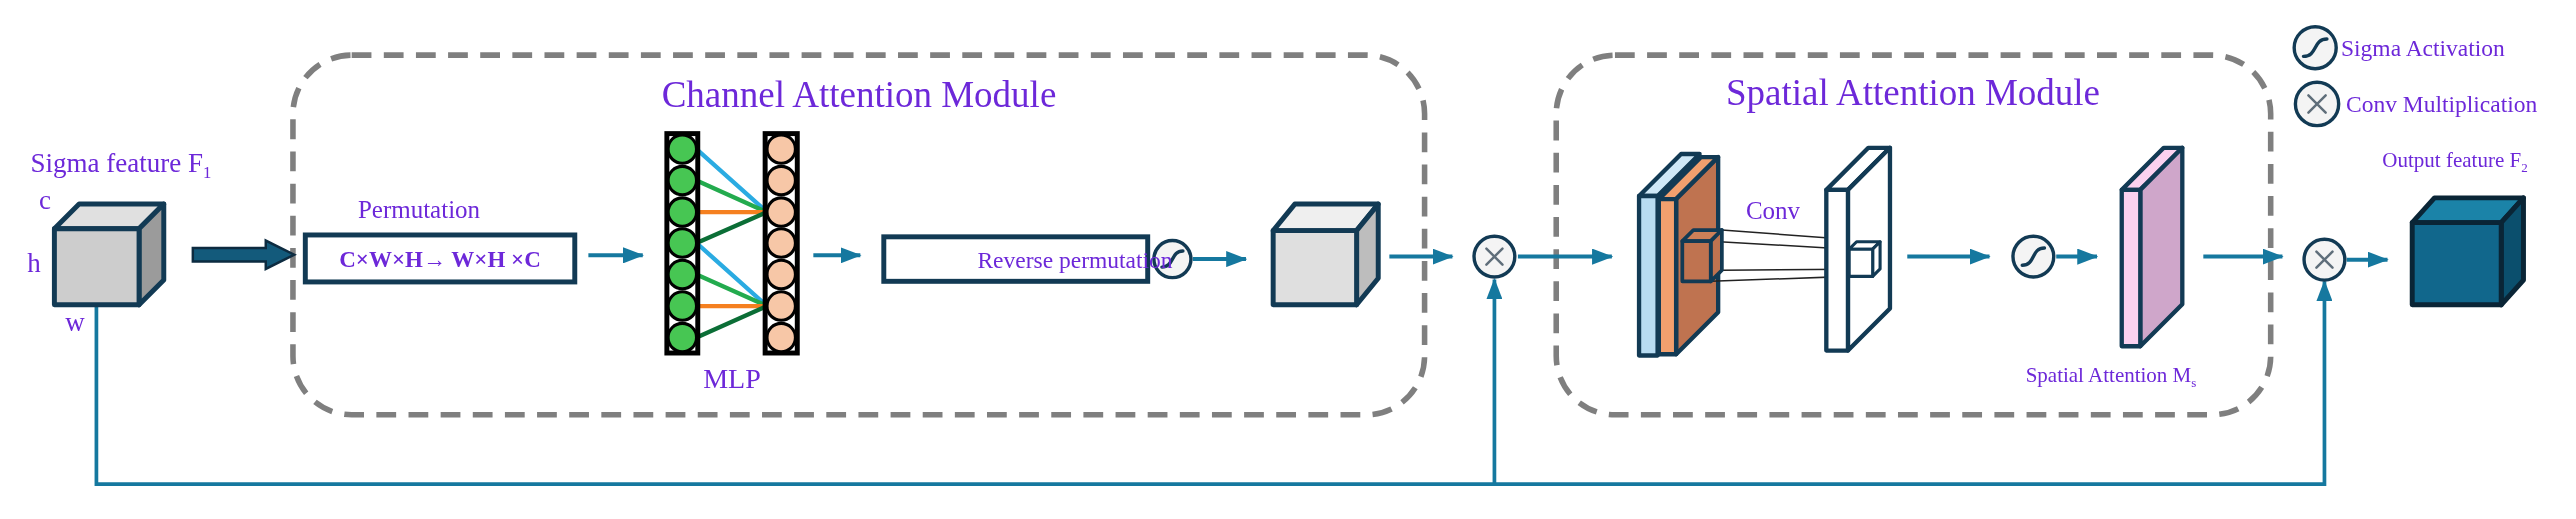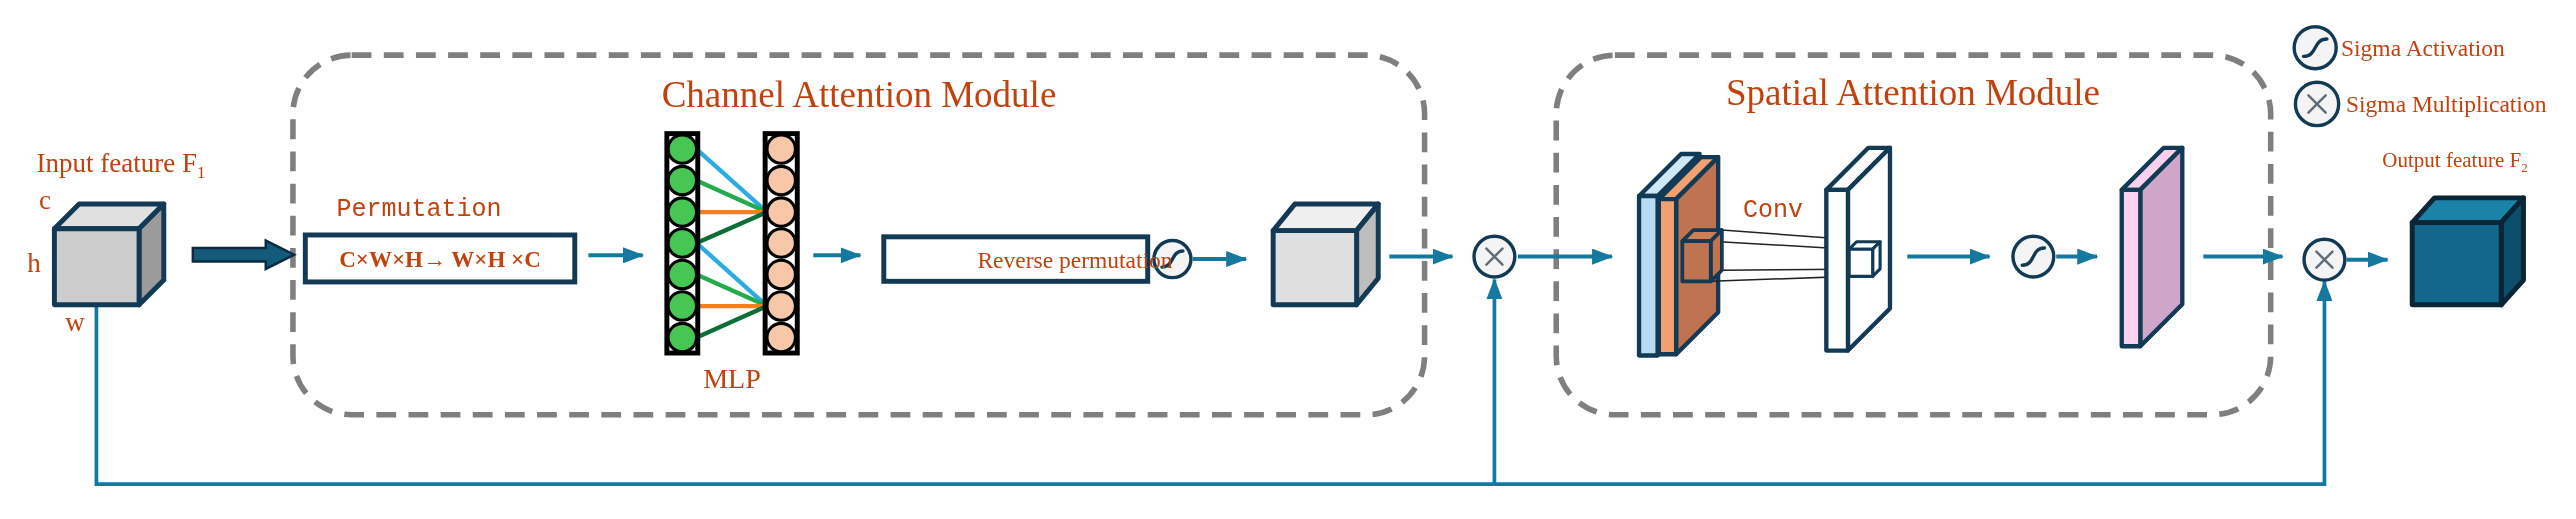--- a/index.html
+++ b/index.html
@@ -6,32 +6,32 @@
   .canvas{
     position:relative;
     width:2576px;height:520px;
     background:#ffffff;
     font-family:"Liberation Serif", serif;
     overflow:hidden;
   }
   svg.layer{position:absolute;left:0;top:0;}
   .lbl{
     position:absolute;
-    color:#c2410c;
+    color:#6d28d9;
     white-space:nowrap;
     transform:translate(-50%,-50%);
     line-height:1.05;
   }
   .lbl.left{transform:translate(0,-50%);}
   sub{font-size:0.62em;line-height:0;}
   .f60{font-size:37px;}
   .f52{font-size:28px;}
   .f46{font-size:21px;}
   .f44{font-size:27px;}
-  .f40{font-size:25px;font-family:Liberation Mono, monospace;}
+  .f40{font-size:25px;}
   .f38{font-size:23.5px;}
   .f37{font-size:23px;font-weight:bold;}
 </style>
 </head>
 <body>
 
 <div class="canvas">
 
   <svg class="layer" width="2576" height="520" viewBox="0 0 4168 841">
     <defs>
@@ -184,36 +184,39 @@
       <circle cx="3746" cy="77" r="34" fill="#f4f4f4" stroke="#123a54" stroke-width="5.5"></circle>
       <path d="M3727,91 C3750,91 3742,63 3765,63" fill="none" stroke="#123a54" stroke-width="5.5" stroke-linecap="round"></path>
     </g>
     <g>
       <circle cx="3749" cy="168" r="35" fill="#f4f4f4" stroke="#123a54" stroke-width="5.5"></circle>
       <path d="M3735,154 L3763,182 M3735,182 L3763,154" stroke="#5f6e7a" stroke-width="4" stroke-linecap="round"></path>
     </g>
   </svg>
 
   <div class="lbl f44" style="left:121px;top:163px;">
-    <span>Input feature F</span><sub>1</sub>
+    <span>Sigma feature F</span><sub>1</sub>
   </div>
   <div class="lbl f44" style="left:45px;top:200px;">c</div>
   <div class="lbl f44" style="left:34px;top:263px;">h</div>
   <div class="lbl f44" style="left:75px;top:322px;">w</div>
 
   <div class="lbl f60" style="left:859px;top:95px;">Channel Attention Module</div>
   <div class="lbl f40" style="left:419px;top:210px;">Permutation</div>
   <div class="lbl f37" style="left:440px;top:260px;">C×W×H→ W×H ×C</div>
   <div class="lbl f52" style="left:732px;top:379px;">MLP</div>
   <div class="lbl f38" style="left:1075px;top:260px;">Reverse permutation</div>
 
   <div class="lbl f60" style="left:1913px;top:93px;">Spatial Attention Module</div>
   <div class="lbl f40" style="left:1773px;top:211px;">Conv</div>
+  <div class="lbl f46" style="left:2111px;top:375px;">
+    <span>Spatial Attention M</span><sub>s</sub>
+  </div>
 
   <div class="lbl f46" style="left:2455px;top:160px;">
     <span>Output feature F</span><sub>2</sub>
   </div>
 
   <div class="lbl left f38" style="left:2341px;top:48px;">Sigma Activation</div>
-  <div class="lbl left f38" style="left:2346px;top:104px;">Sigma Multiplication</div>
+  <div class="lbl left f38" style="left:2346px;top:104px;">Conv Multiplication</div>
 
 </div>
 
 
 </body></html>

